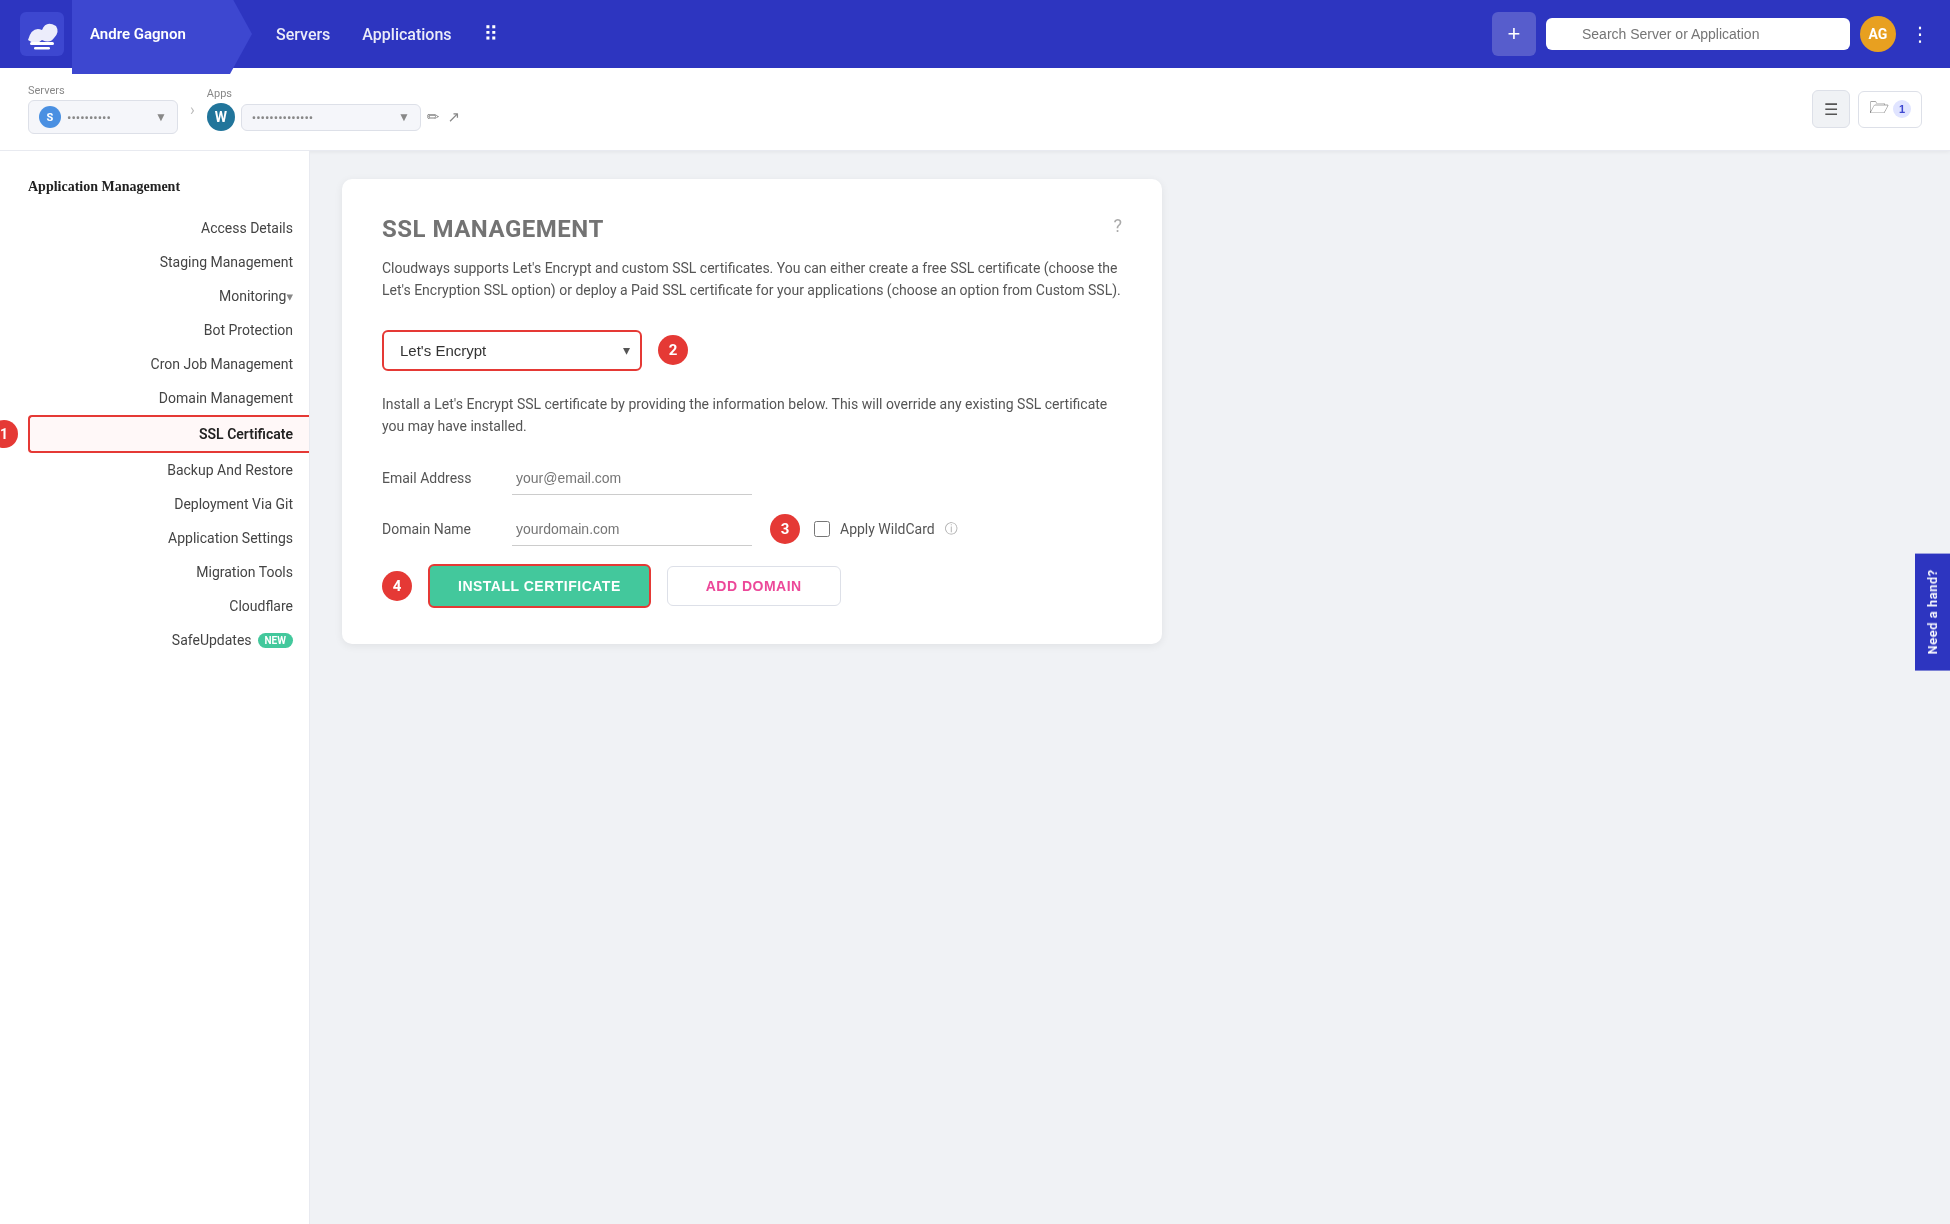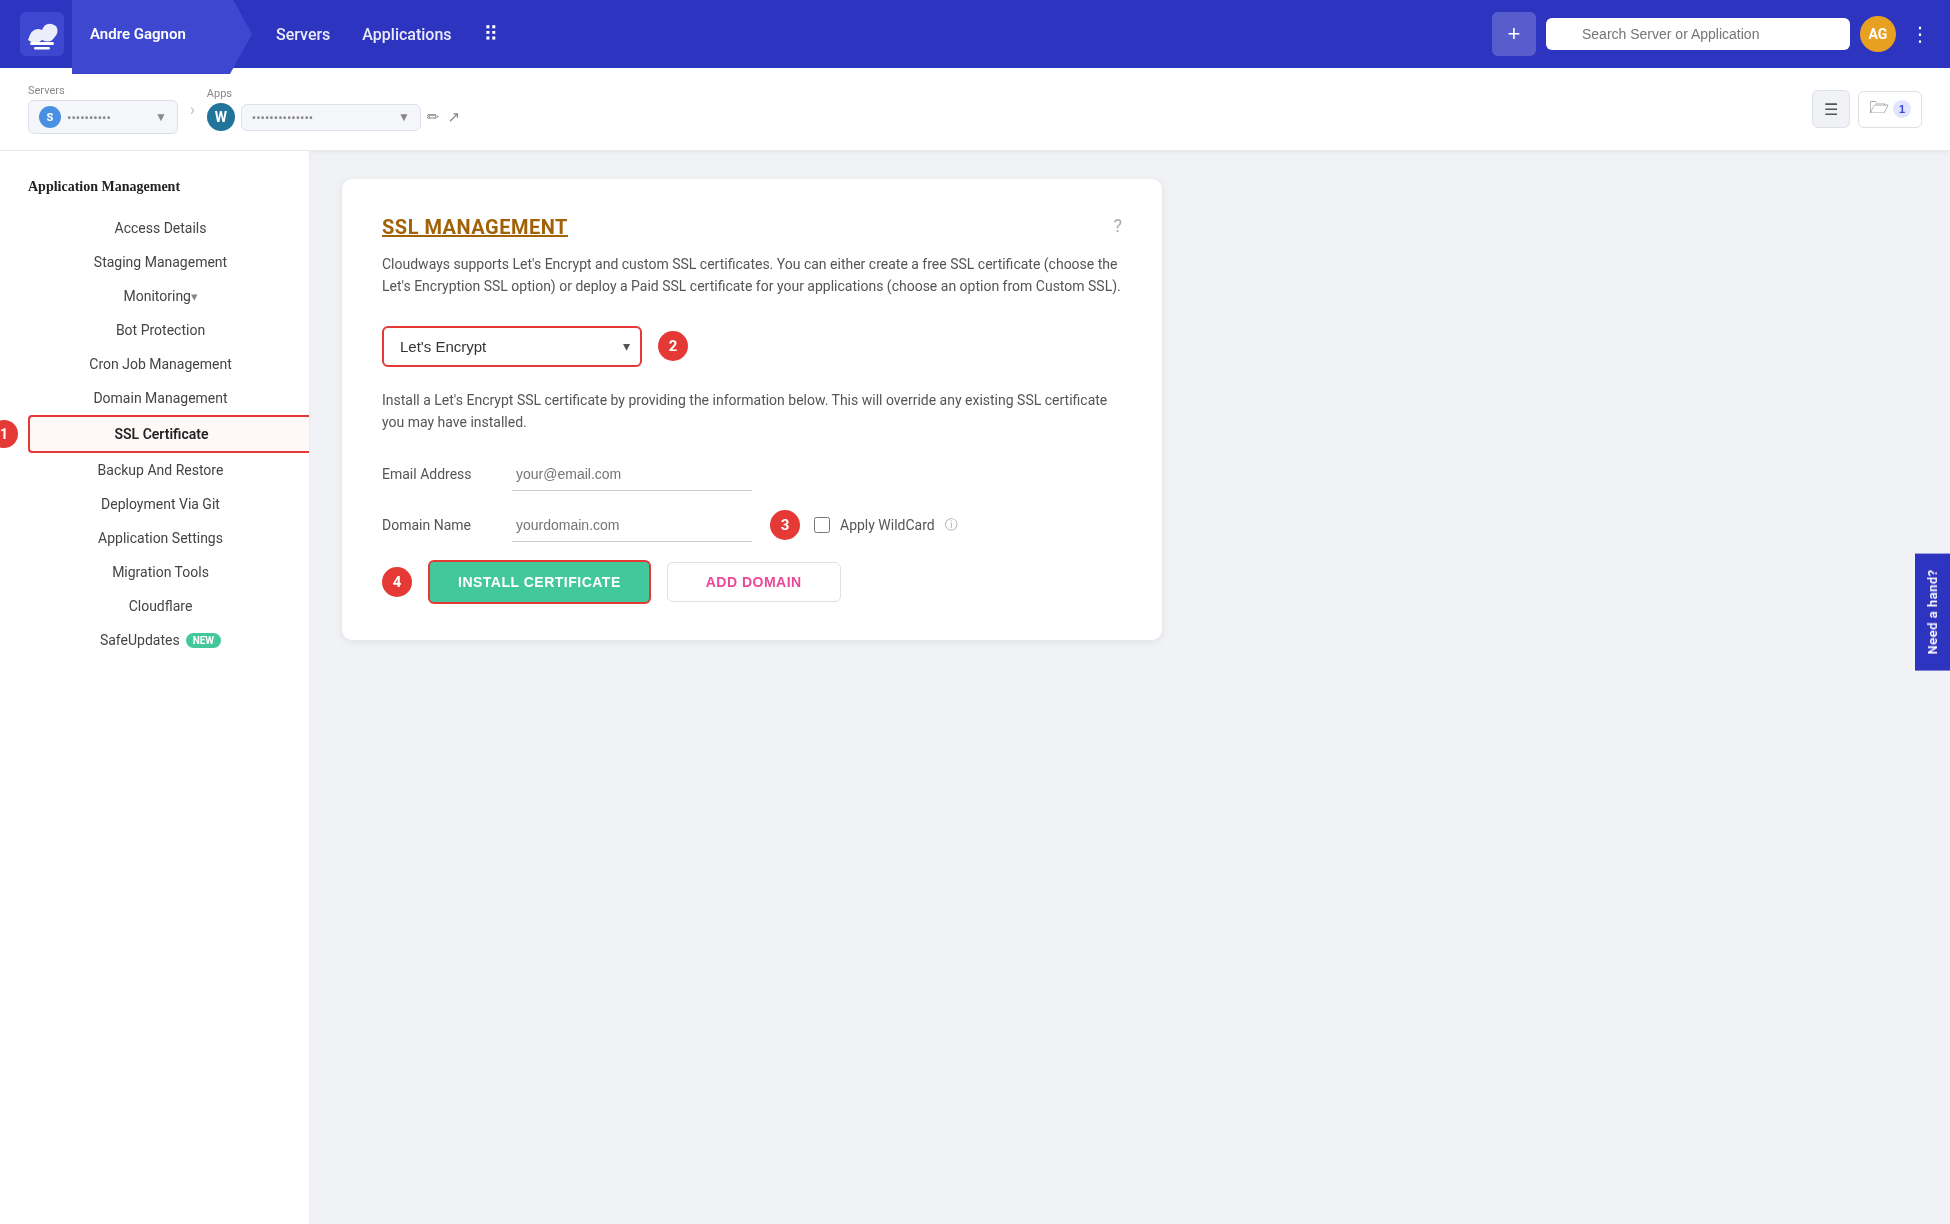--- a/index.html
+++ b/index.html
@@ -206,21 +206,21 @@
       font-family: Liberation Serif, serif;
     }
     .sidebar-item {
       padding: 9px 16px 9px 0;
       font-size: 14px;
       color: #444;
       cursor: pointer;
       border-radius: 4px 0 0 4px;
       display: flex;
       align-items: center;
-      justify-content: center;
+      justify-content: flex-end;
       position: relative;
     }
     .sidebar-item.active {
       background: #fff;
       color: #222;
       font-weight: 600;
       border: 2px solid #e53935;
       border-right: none;
       background: #fff8f8;
     }
@@ -263,26 +263,25 @@
       position: relative;
       max-width: 820px;
     }
     .ssl-card-header {
       display: flex;
       align-items: flex-start;
       justify-content: space-between;
       margin-bottom: 14px;
     }
     .ssl-title {
-      font-size: 20px;
-      font-weight: 700;
-      color: #a16207;
+      font-size: 24px;
+      font-weight: 700;
+      color: #737373;
       letter-spacing: 0.5px;
       text-transform: uppercase;
-      text-decoration: underline;
     }
     .ssl-help-icon {
       color: #aaa;
       font-size: 18px;
       cursor: pointer;
     }
     .ssl-desc {
       font-size: 14px;
       color: #555;
       line-height: 1.6;

